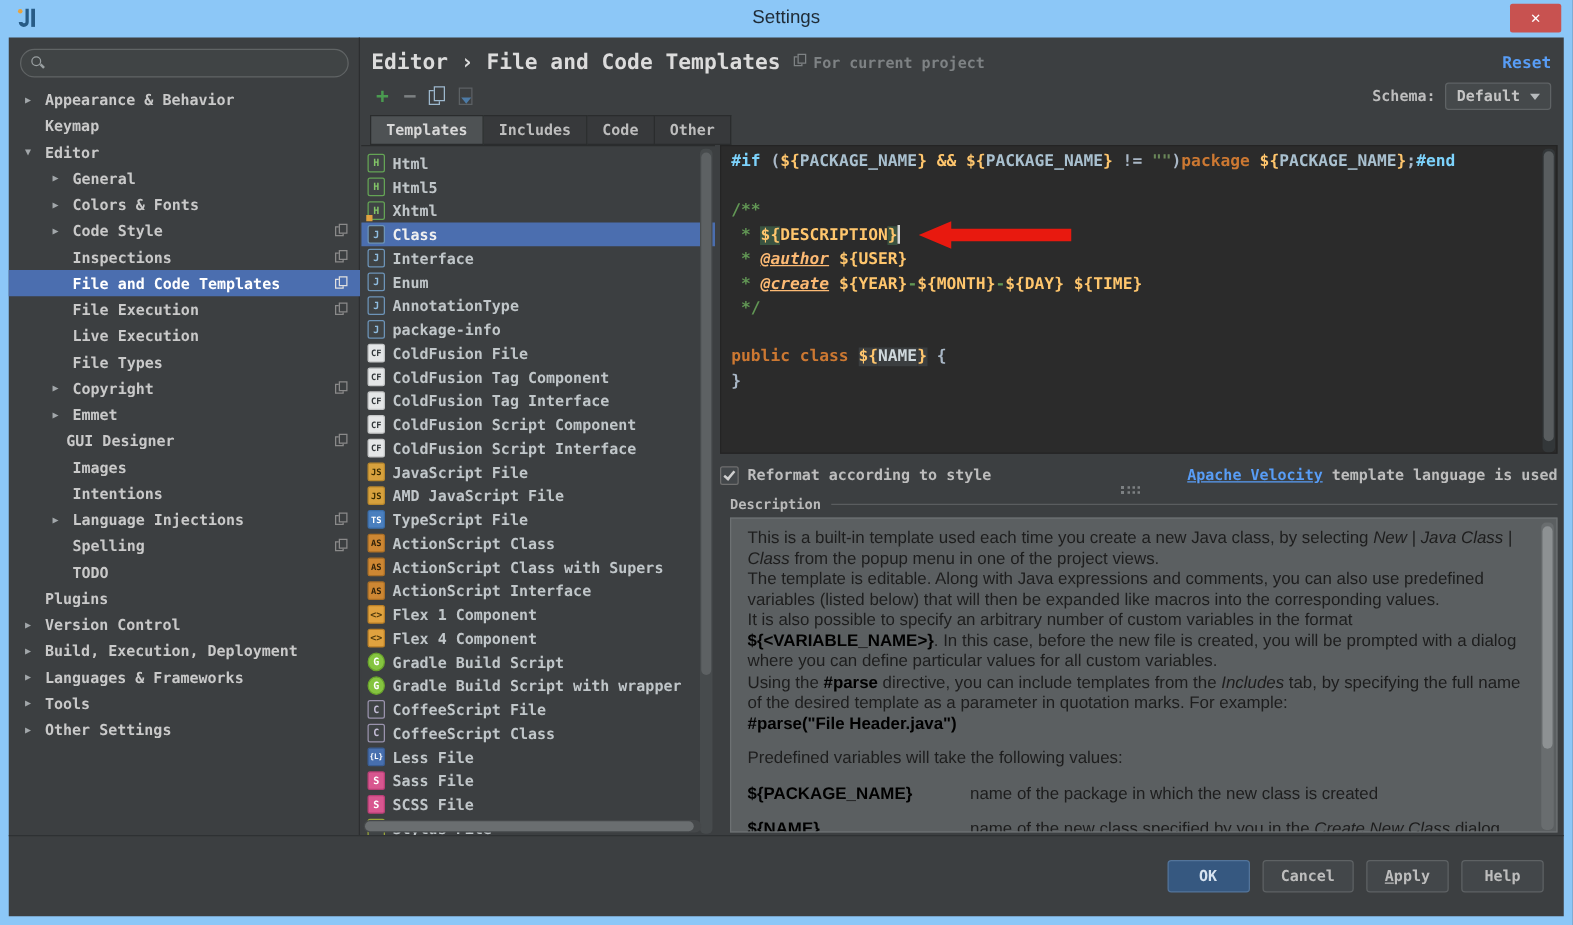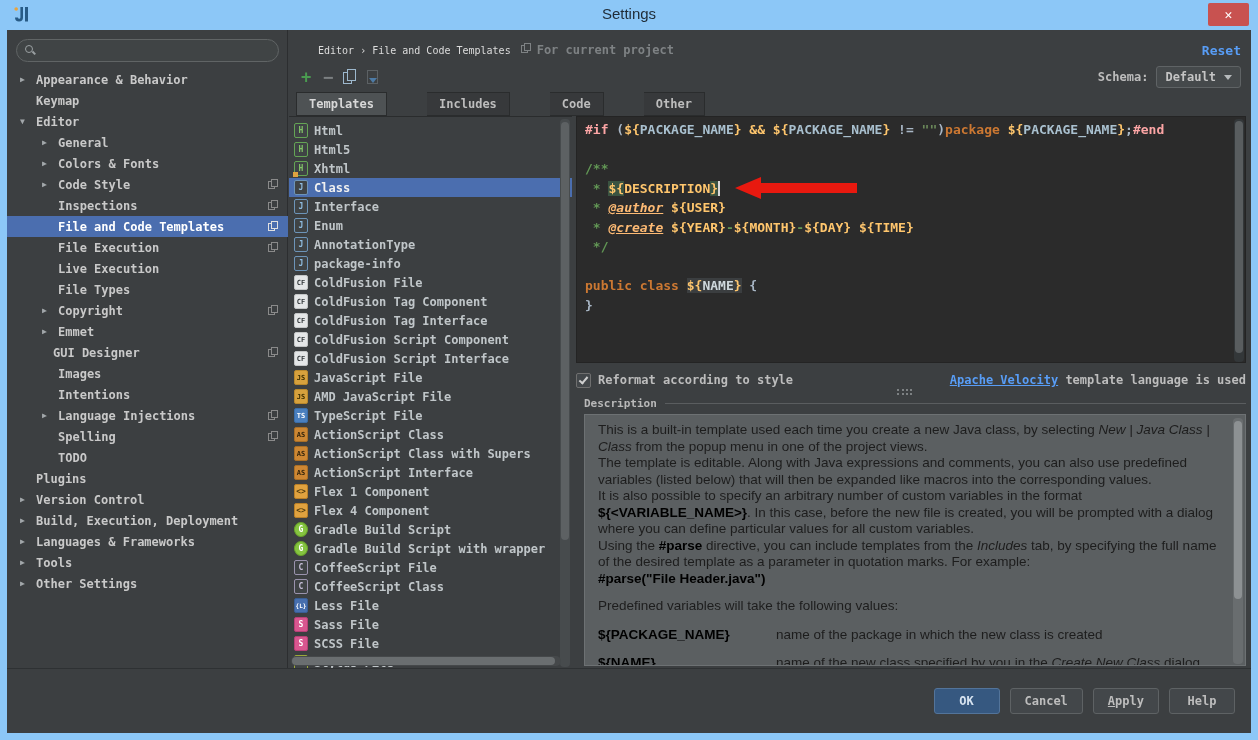--- a/index.html
+++ b/index.html
@@ -41,21 +41,21 @@
   .tree-row.selected .tree-arrow { color:#e8e8e8; }
   .copy-ic { position:absolute; right:9px; top:5px; width:11px; height:11px; }
   .copy-ic i { position:absolute; left:0; top:2px; width:7px; height:8px; border:1px solid #8a8a8a; background:transparent; }
   .copy-ic b { position:absolute; left:3px; top:0; width:7px; height:8px; border:1px solid #8a8a8a; background:#3c3f41; }
   .tree-row.selected .copy-ic i, .tree-row.selected .copy-ic b { border-color:#e0e0e0; background:#4b6eaf; }
 
   
   .main { position:absolute; left:282px; top:0; width:962px; height:638px; }
   .pane-header { position:absolute; left:8px; top:10px; right:10px; height:20px;
     display:flex; align-items:center; }
-  .breadcrumb { font-size:10px; font-weight:normal; color:#dcdcdc; letter-spacing:0;margin-left:21px; }
+  .breadcrumb { font-size:17px; font-weight:bold; color:#dcdcdc; letter-spacing:0; }
   .scope { display:flex; margin-left:10px; color:#7e8284; font-size:12px; font-weight:bold; }
   .scope .copy-ic2 { position:relative; width:11px; height:11px; margin-right:5px; }
   .copy-ic2 i { position:absolute; left:0; top:2px; width:7px; height:8px; border:1px solid #7e8284; }
   .copy-ic2 b { position:absolute; left:3px; top:0; width:7px; height:8px; border:1px solid #7e8284; background:#3c3f41; }
   .reset-link { margin-left:auto; color:#589df6; font-size:13px; font-weight:bold; cursor:pointer; }
 
   .pane-toolbar { position:absolute; left:6px; top:34px; right:10px; height:26px;
     display:flex; align-items:center; }
   .tb-btn { width:22px; height:22px; display:flex; align-items:center; justify-content:center; cursor:pointer; }
   .plus { color:#4a9b50; font-size:17px; font-weight:bold; }
@@ -67,21 +67,21 @@
   .pastepage i { position:absolute; left:1px; top:1px; width:11px; height:14px; border:1px solid #5c6164; }
   .pastepage b { position:absolute; left:3px; bottom:2px; width:0; height:0;
     border-left:4px solid transparent; border-right:4px solid transparent; border-top:5px solid #4d7ba6; }
   .schema-box { margin-left:auto; display:flex; align-items:center; }
   .schema-label { font-size:12px; font-weight:bold; color:#bdbdbd; margin-right:8px; }
   .schema-select { height:22px; min-width:74px; background:#45494b; border:1px solid #5f6365; border-radius:3px;
     display:flex; align-items:center; padding:0 8px; font-size:12px; font-weight:bold; color:#c4c4c4; cursor:pointer; }
   .schema-select .dd { margin-left:8px; width:0; height:0; border-left:4px solid transparent;
     border-right:4px solid transparent; border-top:5px solid #b6babc; }
 
-  .tabbar { position:absolute; left:7px; top:62px; height:24px; display:flex;gap:40px; }
+  .tabbar { position:absolute; left:7px; top:62px; height:24px; display:flex; }
   .tab { height:24px; padding:0 12px; display:flex; align-items:center; font-size:12px; font-weight:bold;
     color:#bdbdbd; background:#37393b; border:1px solid #2a2c2d; border-left:none; cursor:pointer; }
   .tab:first-child { border-left:1px solid #2a2c2d; }
   .tab.active { background:#4e5254; color:#d8d8d8; }
 
   
   .list-panel { position:absolute; left:0; top:86px; width:283px; height:552px; overflow:hidden;
     border-top:1px solid #2a2c2d; background:#3c3f41; }
   .list-inner { position:absolute; left:0; top:4px; width:283px; }
   .list-row { height:19px; display:flex; align-items:center; padding-left:5px;
@@ -108,21 +108,21 @@
   .vthumb { position:absolute; left:1px; width:8px; border-radius:4px; background:#5d6163; }
   .list-vscroll { right:2px; top:2px; height:548px; }
   .hscroll { position:absolute; left:2px; bottom:2px; height:10px; width:270px; border-radius:5px; background:#45484a; }
   .hthumb { position:absolute; left:1px; top:1px; height:8px; width:263px; border-radius:4px; background:#6a6e70; }
 
   
   .editor { position:absolute; left:287px; top:86px; width:670px; height:247px; background:#2b2b2b;
     border:1px solid #242424; overflow:hidden; }
   .code { position:absolute; left:8px; top:3px; font:bold 13px "DejaVu Sans Mono", monospace; }
   .code-line { height:19.5px; line-height:19.5px; white-space:pre; }
-  .sd { color:#fca5a5; } .sp { color:#a9b7c6; } .sb { color:#ffc66d; }
+  .sd { color:#7dd3fc; } .sp { color:#a9b7c6; } .sb { color:#ffc66d; }
   .sn { color:#a9c0cf; } .ss { color:#6a8759; } .sk { color:#cc7832; }
   .sc { color:#629755; }
   .st { color:#fdba74; font-style:italic; text-decoration:underline; }
   .sv { color:#ffc66d; }
   .sh { color:#ffc66d; background:#3a5341; }
   .bx { color:#ffc66d; background:#3b3e40; }
   .nx { color:#cfd8dc; background:#3b3e40; }
   .caret { display:inline-block; width:2px; height:15px; background:#d8d8d8; vertical-align:-3px; }
   .ed-vscroll { right:1px; top:2px; height:243px; background:#333739; }
   .arrow-svg { position:absolute; left:150px; top:52px; pointer-events:none; }

